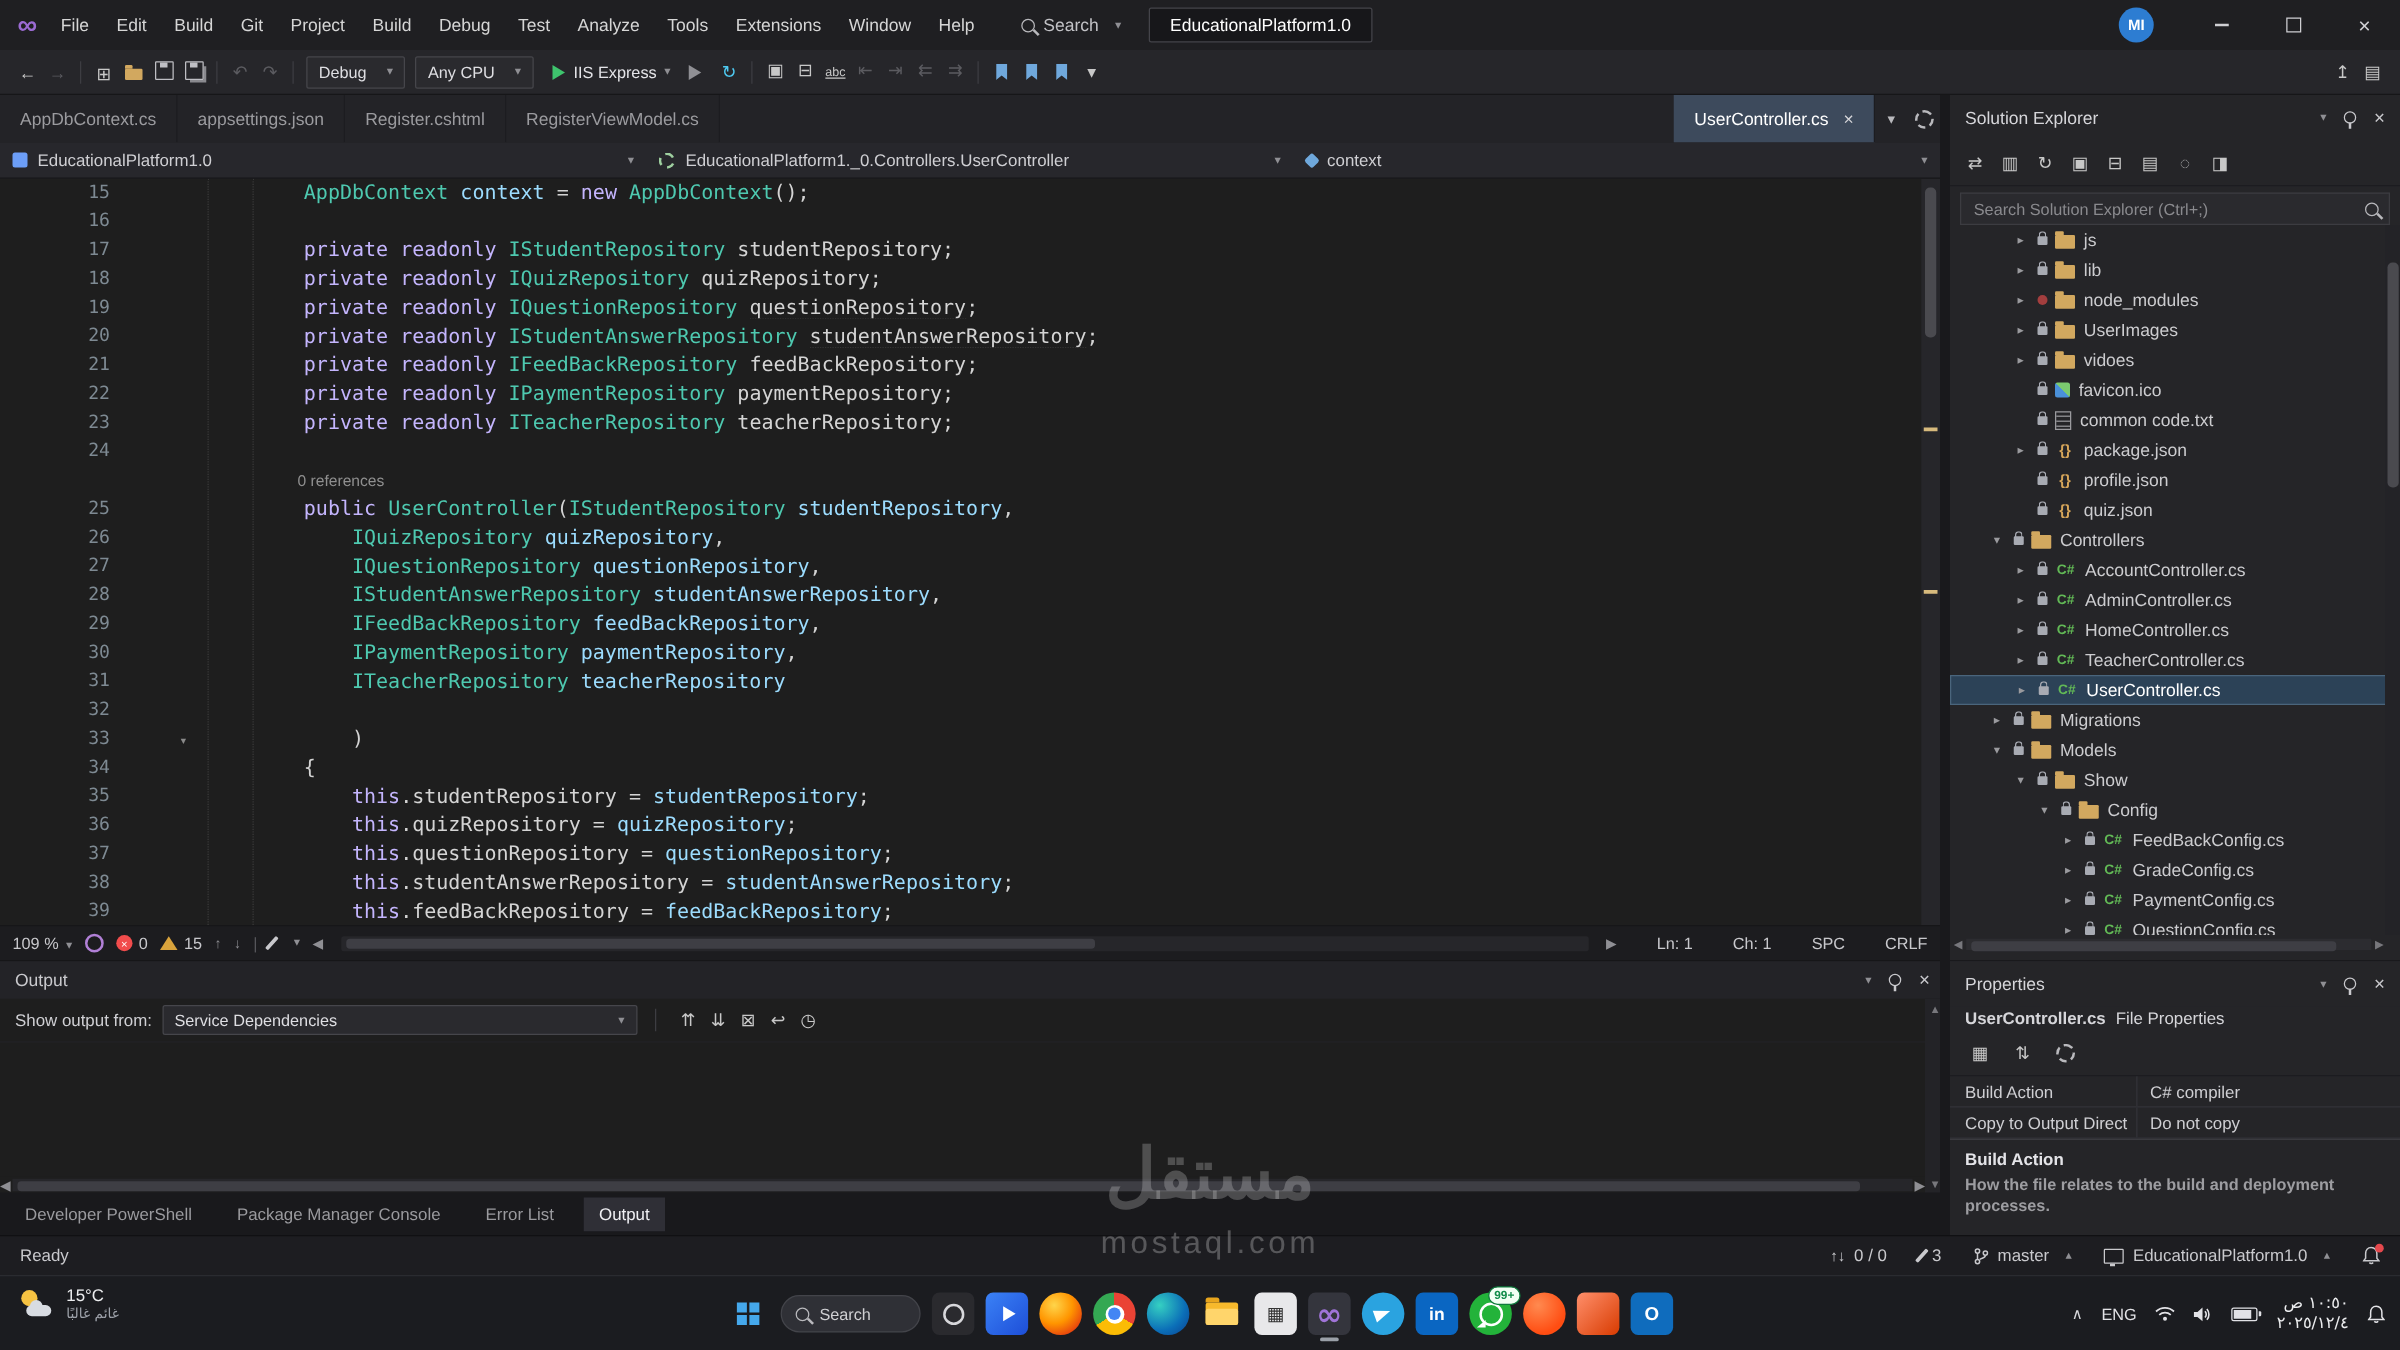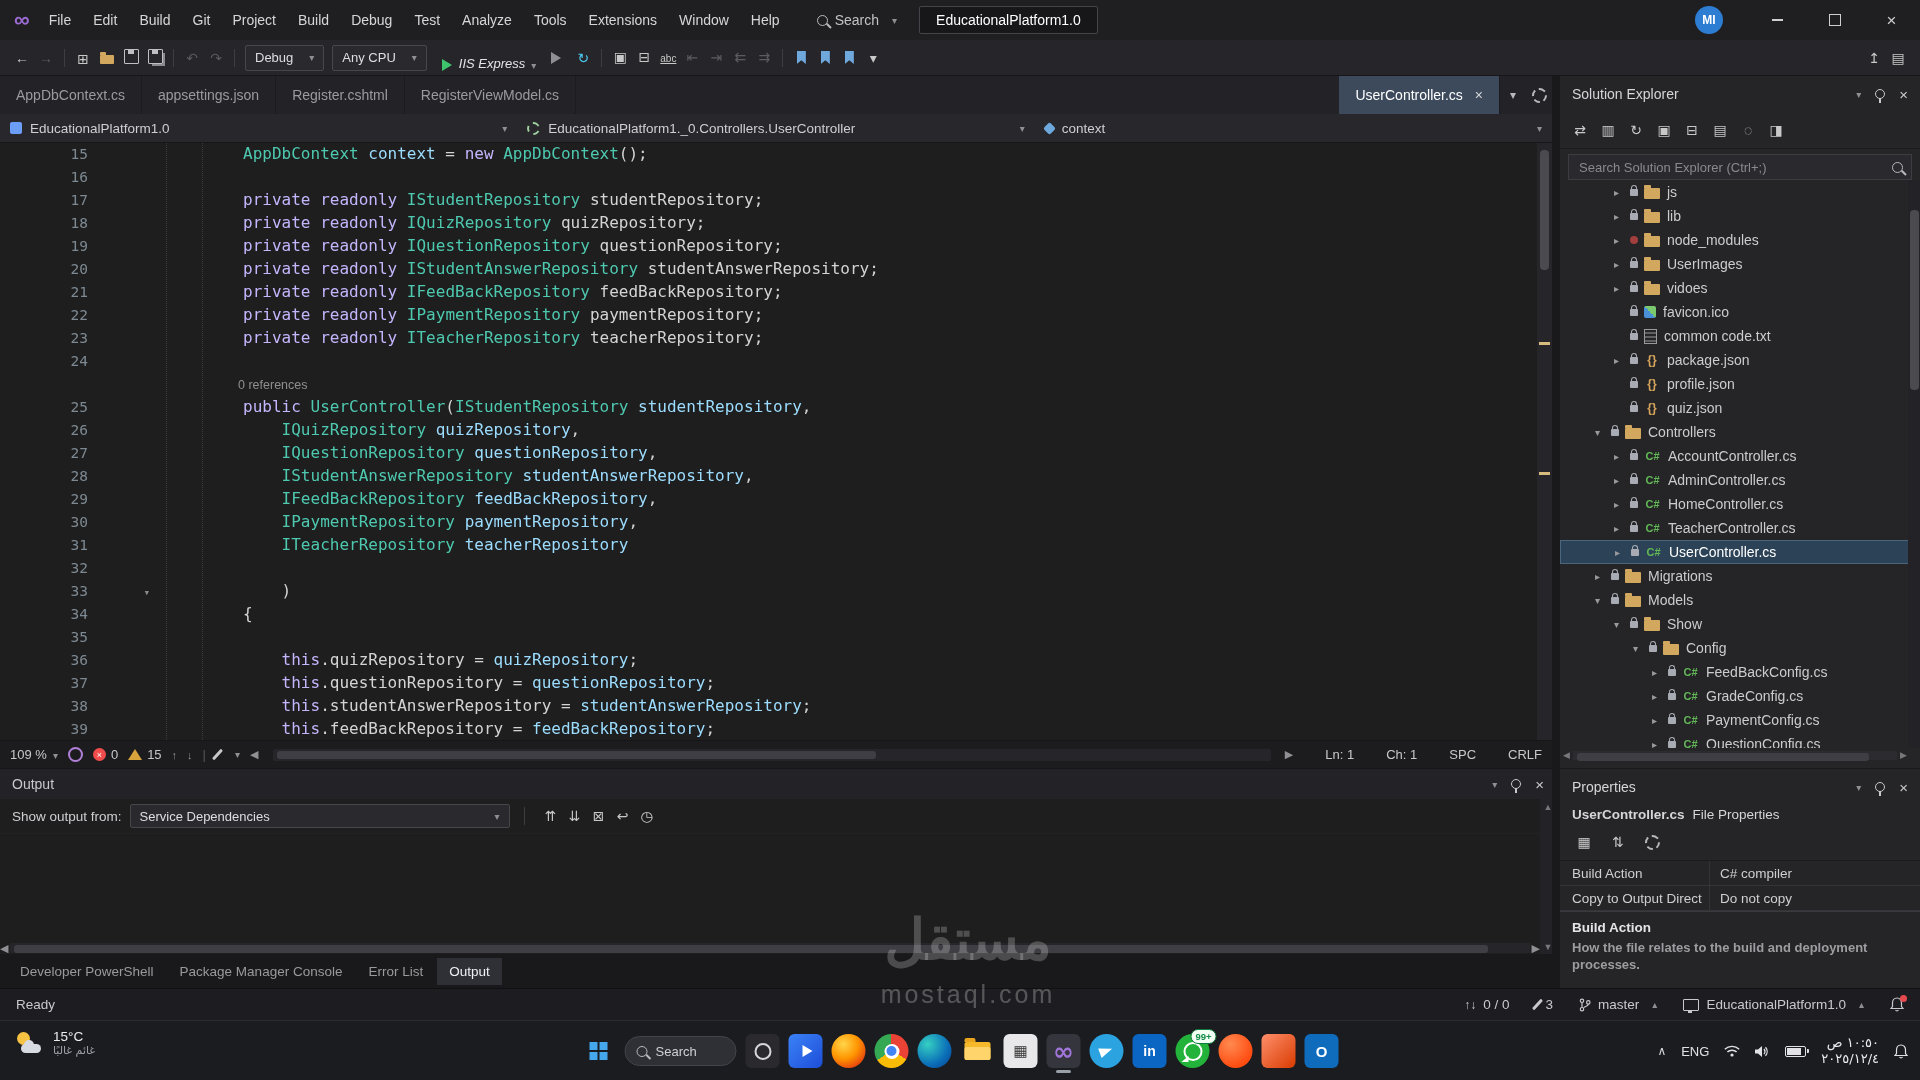--- a/index.html
+++ b/index.html
@@ -23,21 +23,21 @@
   .glyph-max{width:10px;height:10px;border:1.5px solid #cfcfd3;display:block;}
   .glyph-close{font-size:17px;line-height:17px;}
 
   
   .toolbar{position:absolute;left:0;top:40px;width:1920px;height:36px;background:#26262a;border-bottom:1px solid #161618;display:flex;align-items:center;padding:0 10px;box-sizing:border-box;z-index:5;}
   .ticon{min-width:22px;height:24px;display:inline-flex;align-items:center;justify-content:center;color:#c8c8c8;font-size:14px;margin:0 1px;}
   .ticon.dis{color:#5b5b60;}
   .tsep{width:1px;height:18px;background:#3d3d42;margin:0 6px;}
   .tselect{height:24px;display:flex;align-items:center;padding:0 9px;font-size:13px;color:#dedee2;border:1px solid #46464b;background:#2a2a2e;margin:0 4px;border-radius:2px;}
   .tselect .caret{margin-left:16px;}
-  .run-btn{display:flex;align-items:flex-end;height:26px;padding:0 9px;color:#e4e4e8;font-size:13px;margin:0 2px;font-style:italic;}
+  .run-btn{display:flex;align-items:center;height:26px;padding:0 9px;color:#e4e4e8;font-size:13px;margin:0 2px;}
   .play{width:0;height:0;border-top:6px solid transparent;border-bottom:6px solid transparent;border-left:10px solid #3ec46d;margin-right:7px;}
   .play.hollow{border-left-color:#8f8f94;}
   .icon-save,.icon-saveall{width:13px;height:13px;border:1.6px solid #bfbfc4;border-radius:1px;position:relative;display:inline-block;}
   .icon-save:before,.icon-saveall:before{content:'';position:absolute;top:0;left:3px;width:6px;height:4px;background:#bfbfc4;}
   .icon-saveall{box-shadow:3px 3px 0 -1px #8a8a8f;}
   .mini-folder{width:14px;height:9px;background:#d2a85f;border-radius:1px;position:relative;display:inline-block;}
   .mini-folder:before{content:'';position:absolute;top:-3px;left:0;width:6px;height:3px;background:#d2a85f;border-radius:1px 1px 0 0;}
   .icon-bookmark{width:9px;height:13px;background:#6fa8dc;clip-path:polygon(0 0,100% 0,100% 100%,50% 72%,0 100%);display:inline-block;}
   .abc{font-size:10px;letter-spacing:0;text-decoration:underline;}
 
@@ -94,21 +94,21 @@
   .xbtn{color:#c9c9cd;font-size:15px;}
   .out-toolbar{height:34px;display:flex;align-items:center;padding:0 12px;gap:8px;font-size:13.5px;color:#cfcfd3;border-bottom:1px solid #222226;}
   .out-select{width:380px;height:24px;background:#2a2a2e;border:1px solid #46464b;border-radius:2px;display:flex;align-items:center;padding:0 9px;font-size:13px;color:#dedee2;box-sizing:border-box;}
   .out-select .caret{margin-left:auto;}
   .out-hscroll{position:absolute;left:0;top:172px;width:1540px;height:14px;background:#1e1e1e;display:flex;align-items:center;}
   .out-hscroll .track{flex:1;height:10px;background:#26262a;position:relative;margin:0 2px;}
   .out-hscroll .hthumb{width:97%;}
   .out-vscroll{position:absolute;left:1540px;top:30px;width:16px;height:156px;background:#232327;display:flex;flex-direction:column;align-items:center;justify-content:space-between;padding:3px 0;box-sizing:border-box;color:#77777c;font-size:9px;}
 
   
-  .ptabs{position:absolute;left:0;top:954px;width:1556px;height:34px;background:#19191c;display:flex;align-items:center;padding-left:8px;gap:2px;z-index:4;}
+  .ptabs{position:absolute;left:0;top:954px;width:1556px;height:34px;background:#19191c;display:flex;align-items:center;padding-left:8px;gap:12px;z-index:4;}
   .ptab{padding:6px 12px;font-size:13.5px;color:#9a9a9e;}
   .ptab.active{background:#2f2f36;color:#f0f0f4;}
 
   
   .vsplit{position:absolute;left:1552px;top:76px;width:8px;height:912px;background:#19191c;z-index:4;}
 
   
   .sepanel{position:absolute;left:1560px;top:76px;width:360px;height:692px;background:#252528;z-index:4;box-sizing:border-box;}
   .panel-head{height:36px;display:flex;align-items:center;padding:0 12px;font-size:14px;color:#d6d6da;background:#252528;}
   .se-toolbar{height:36px;display:flex;align-items:center;gap:4px;padding:0 8px;border-bottom:1px solid #1c1c20;}
@@ -436,20 +436,21 @@
           <span class="ct"><span class="tk-p">            )</span></span>
         </div>
         <div class="cl">
           <span class="ln">34</span>
           <span class="gm"></span>
           <span class="ct"><span class="tk-p">        {</span></span>
         </div>
         <div class="cl">
           <span class="ln">35</span>
           <span class="gm"></span>
+          <span class="ct"><span class="tk-p">            </span><span class="tk-k">this</span><span class="tk-p">.studentRepository = </span><span class="tk-v">studentRepository</span><span class="tk-p">;</span></span>
         </div>
         <div class="cl">
           <span class="ln">36</span>
           <span class="gm"></span>
           <span class="ct"><span class="tk-p">            </span><span class="tk-k">this</span><span class="tk-p">.quizRepository = </span><span class="tk-v">quizRepository</span><span class="tk-p">;</span></span>
         </div>
         <div class="cl">
           <span class="ln">37</span>
           <span class="gm"></span>
           <span class="ct"><span class="tk-p">            </span><span class="tk-k">this</span><span class="tk-p">.questionRepository = </span><span class="tk-v">questionRepository</span><span class="tk-p">;</span></span>

